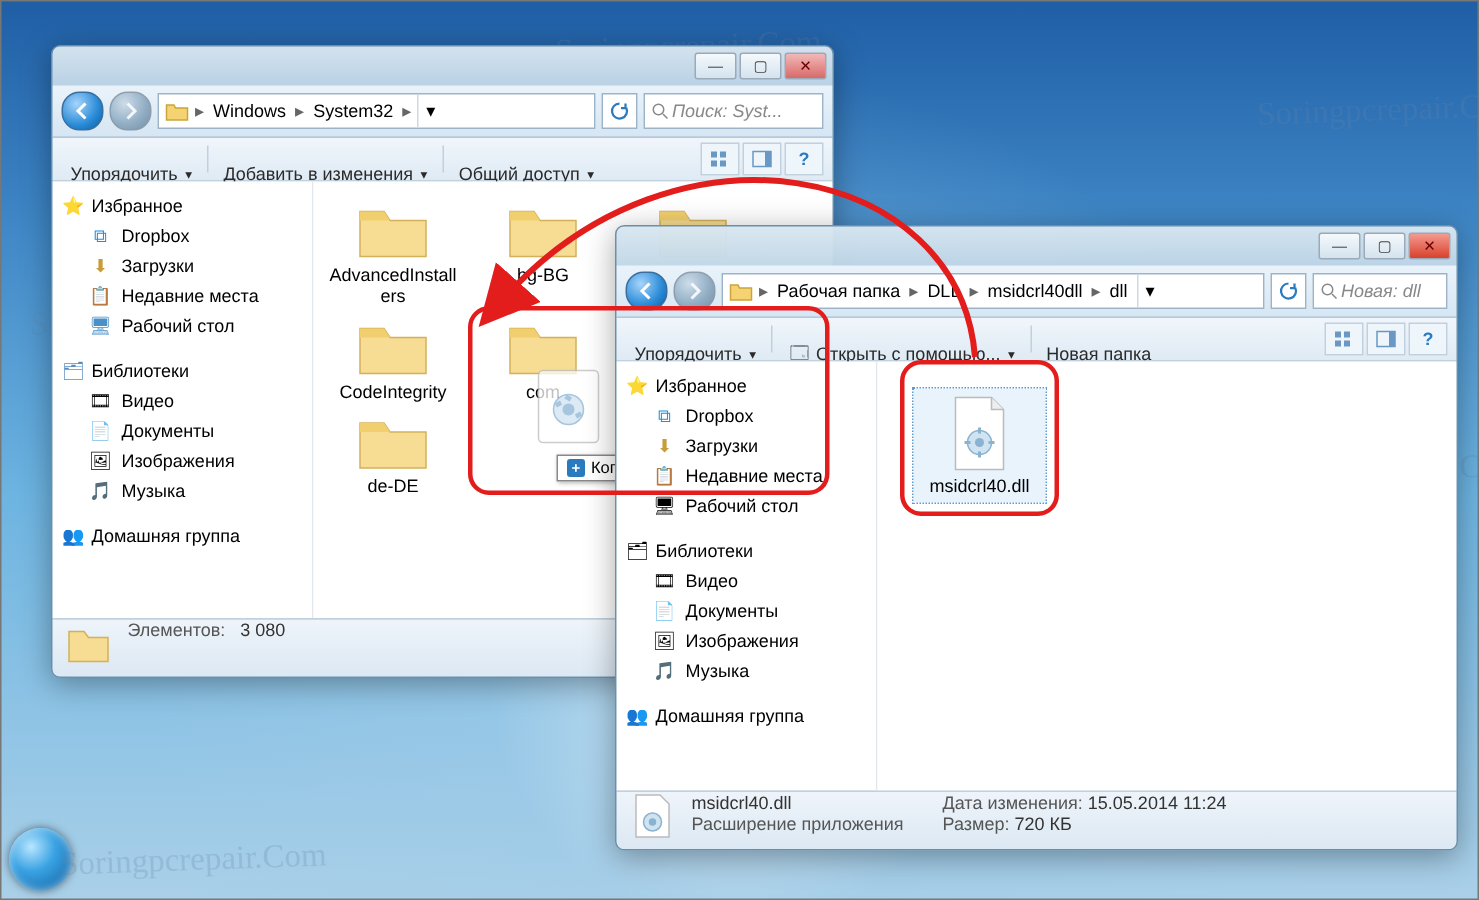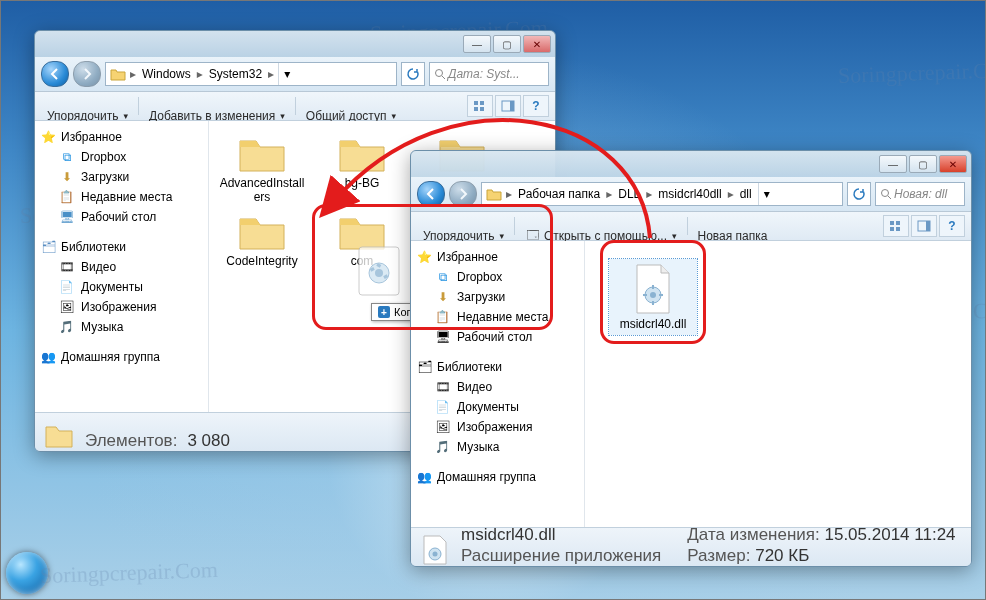--- a/index.html
+++ b/index.html
@@ -93,21 +93,21 @@
   .content { flex:1; position:relative; overflow:hidden; background:#fff;}
   .folders { display:flex; flex-wrap:wrap; align-content:flex-start; padding:10px 8px; gap:4px 10px;}
   .folder { width:90px; display:flex; flex-direction:column; align-items:center; text-align:center; font-size:12px;}
   .folder .ficon { width:52px; height:44px; margin-bottom:2px;}
   .folder .flabel { line-height:1.15; word-break:break-word;}
   .dll-file { width:80px; display:flex; flex-direction:column; align-items:center; text-align:center; font-size:12px;}
   .dll-file .dicon { width:48px; height:52px; margin-bottom:2px;}
   .statusbar {
     height:38px; border-top:1px solid #c1d0dd;
     background: linear-gradient(to bottom,#eef4fa,#dce8f3);
-    display:flex; align-items:flex-end; padding:0 8px; gap:10px; font-size:17px; color:#333;
+    display:flex; align-items:flex-start; padding:0 8px; gap:10px; font-size:12px; color:#333;
   }
   .status-icon { width:32px; height:32px; }
   .status-col { display:flex; flex-direction:column; line-height:1.2;}
   .status-label { color:#555; }
   
   .drag-ghost {
     position:absolute; width:60px; height:60px;
     display:flex; align-items:center; justify-content:center;
     opacity:0.75;
   }
@@ -183,21 +183,21 @@
       <svg width="14" height="14" viewBox="0 0 14 14">
           <path d="M7 2a5 5 0 1 0 4.5 2.8" stroke="#2a7abf" stroke-width="1.5" fill="none"></path>
           <path d="M11 2v3h-3" stroke="#2a7abf" stroke-width="1.5" fill="none"></path>
         </svg>
     </div>
     <div class="searchbox">
       <svg width="12" height="12" viewBox="0 0 12 12">
           <circle cx="5" cy="5" r="3.5" stroke="#888" fill="none"></circle>
           <path d="M8 8l3 3" stroke="#888"></path>
         </svg>
-      <span>Дата: Syst...</span>
+      <span>Поиск: Syst...</span>
     </div>
   </div>
   <div class="toolbar">
     <div class="tbtn tdrop">Упорядочить</div>
     <div class="sep"></div>
     <div class="tbtn tdrop">Добавить в изменения</div>
     <div class="sep"></div>
     <div class="tbtn tdrop">Общий доступ</div>
     <div class="right">
       <div class="viewbtn">
@@ -307,20 +307,27 @@
               <path d="M4 10h16l4 6H4z" fill="#f2cf6e"></path>
             </svg>
           <div class="flabel">com</div>
         </div>
         <div class="folder">
           <svg class="ficon" viewBox="0 0 52 44">
               <path d="M4 10h16l4 6h24v24H4z" fill="#f7dd94" stroke="#d3b15a"></path>
               <path d="M4 10h16l4 6H4z" fill="#f2cf6e"></path>
             </svg>
           <div class="flabel">da-DK</div>
+        </div>
+        <div class="folder">
+          <svg class="ficon" viewBox="0 0 52 44">
+              <path d="M4 10h16l4 6h24v24H4z" fill="#f7dd94" stroke="#d3b15a"></path>
+              <path d="M4 10h16l4 6H4z" fill="#f2cf6e"></path>
+            </svg>
+          <div class="flabel">de-DE</div>
         </div>
       </div>
 
       <div class="drag-ghost" style="left:140px; top:120px;">
         <svg width="56" height="56" viewBox="0 0 56 56">
           <rect x="8" y="4" width="40" height="48" rx="3" fill="#fff" stroke="#bbb"></rect>
           <circle cx="28" cy="30" r="10" fill="#cfe3f1" stroke="#8ab2d1"></circle>
           <circle cx="28" cy="30" r="4" fill="#8ab2d1"></circle>
           <rect x="22" y="22" width="4" height="3" fill="#8ab2d1" transform="rotate(30 28 30)"></rect>
           <rect x="22" y="22" width="4" height="3" fill="#8ab2d1" transform="rotate(-30 28 30)"></rect>

